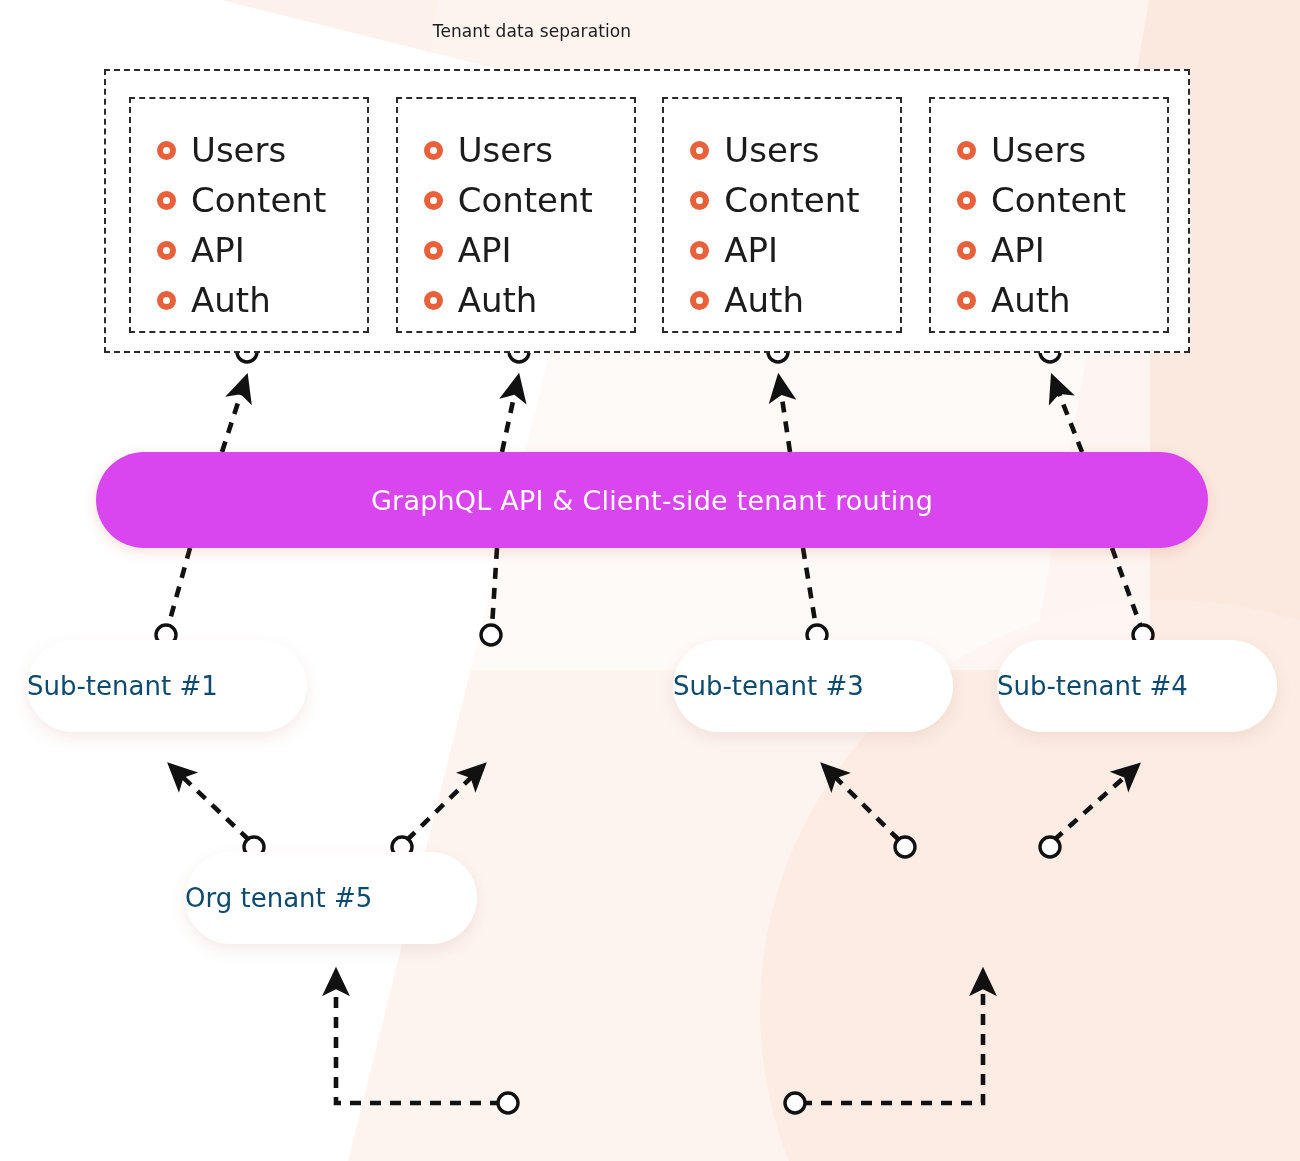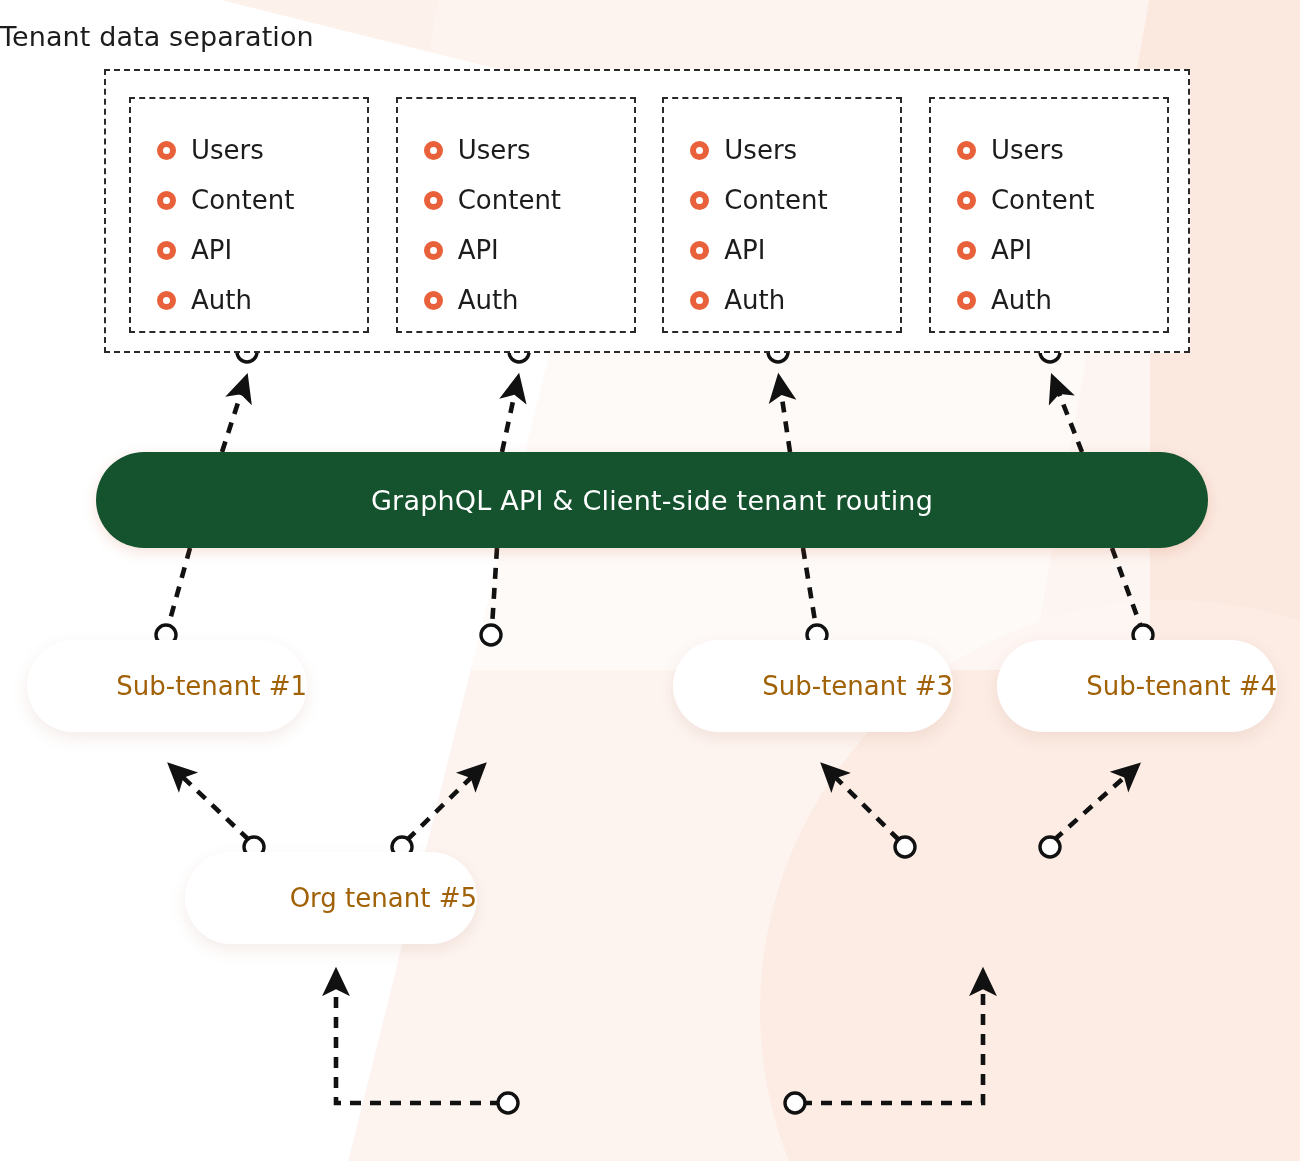--- a/index.html
+++ b/index.html
@@ -83,22 +83,22 @@
     pointer-events: none;
   }
 
   
   .caption {
     position: absolute;
     z-index: 4;
     left: 0;
     top: 21px;
     width: 1064px;
-    text-align: left;
-    font-size: 27px;
+    text-align: center;
+    font-size: 17px;
     color: #1c1c1c;
     letter-spacing: .1px;
   }
 
   
   .dash-outer {
     position: absolute;
     z-index: 3;
     left: 104px;
     top: 69px;
@@ -134,54 +134,54 @@
     width: 19px;
     height: 19px;
     border-radius: 50%;
     border: 6px solid #e8613a;
     box-sizing: border-box;
     background: #ffffff;
     flex: 0 0 auto;
   }
   .tenant-label {
     margin-left: 15px;
-    font-size: 26px;
+    font-size: 34px;
     color: #1c1c1c;
   }
 
   
   .api-bar {
     position: absolute;
     z-index: 3;
     left: 96px;
     top: 452px;
     width: 1112px;
     height: 96px;
     border-radius: 48px;
-    background: #14532d;
+    background: #d946ef;
     color: #ffffff;
     display: flex;
     align-items: center;
     justify-content: center;
     font-size: 27px;
     letter-spacing: .2px;
     box-shadow: 0 4px 14px rgba(200,90,50,.18);
   }
 
   
   .pill {
     position: absolute;
     z-index: 3;
     background: #ffffff;
     border-radius: 48px;
     display: flex;
     align-items: center;
-    justify-content: flex-end;
+    justify-content: flex-start;
     font-size: 26px;
-    color: #a16207;
+    color: #0c4a6e;
     box-shadow: 0 6px 16px rgba(170,110,85,.13);
   }
   .pill.sub  { top: 640px; height: 92px; width: 280px; }
   .pill.org  { top: 852px; height: 92px; width: 292px; }
   .pill.root { top: 1055px; height: 93px; width: 278px; left: 512px; }
 
   .s1 { left: 27px;  }
   .s2 { left: 351px; }
   .s3 { left: 673px; }
   .s4 { left: 997px; }

